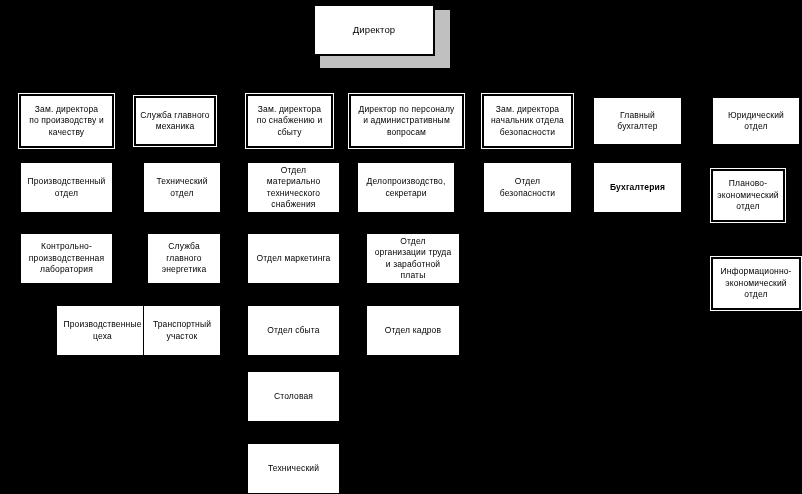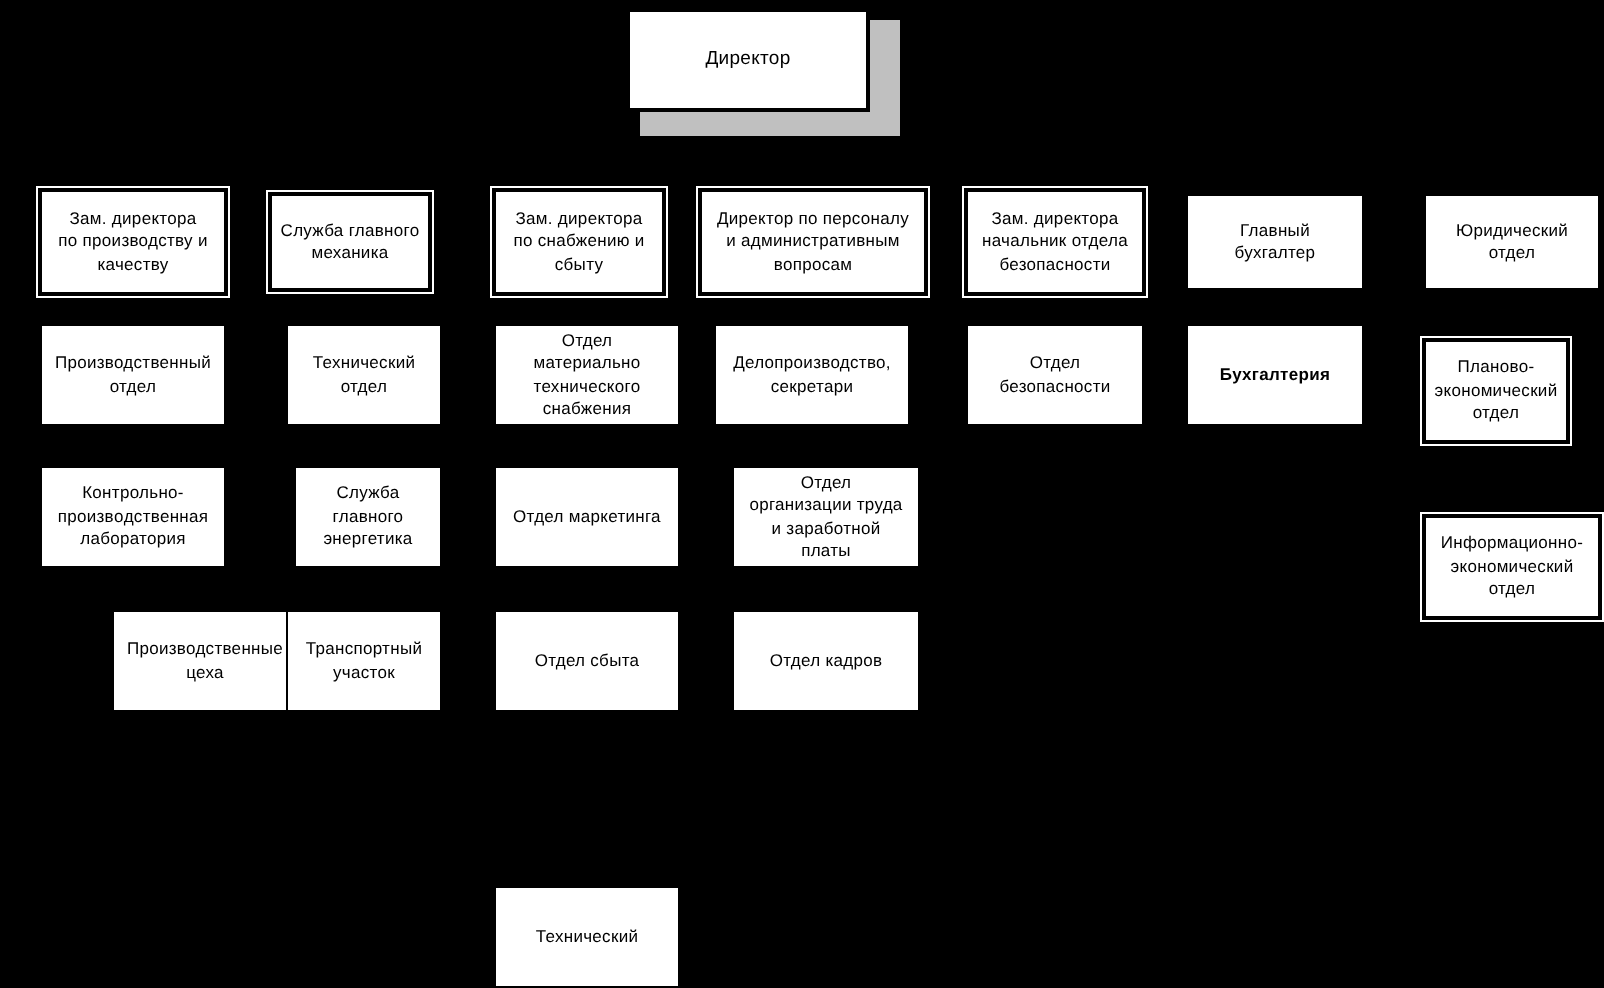--- a/index.html
+++ b/index.html
@@ -110,20 +110,23 @@
 материально
 технического
 снабжения</span>
   </div>
   <div class="node" style="left:247px; top:305px; width:93px; height:51px;">
     <span class="label">Отдел сбыта</span>
   </div>
   <div class="node" style="left:247px; top:233px; width:93px; height:51px;">
     <span class="label">Отдел маркетинга</span>
   </div>
+  <div class="node" style="left:247px; top:371px; width:93px; height:51px;">
+    <span class="label">Столовая</span>
+  </div>
   <div class="node" style="left:247px; top:443px; width:93px; height:51px;">
     <span class="label">Технический</span>
   </div>
 
   <div class="node framed" style="left:350px; top:95px; width:113px; height:52px;">
     <span class="label">Директор по персоналу
 и административным
 вопросам</span>
   </div>
   <div class="node" style="left:357px; top:162px; width:98px; height:51px;">

